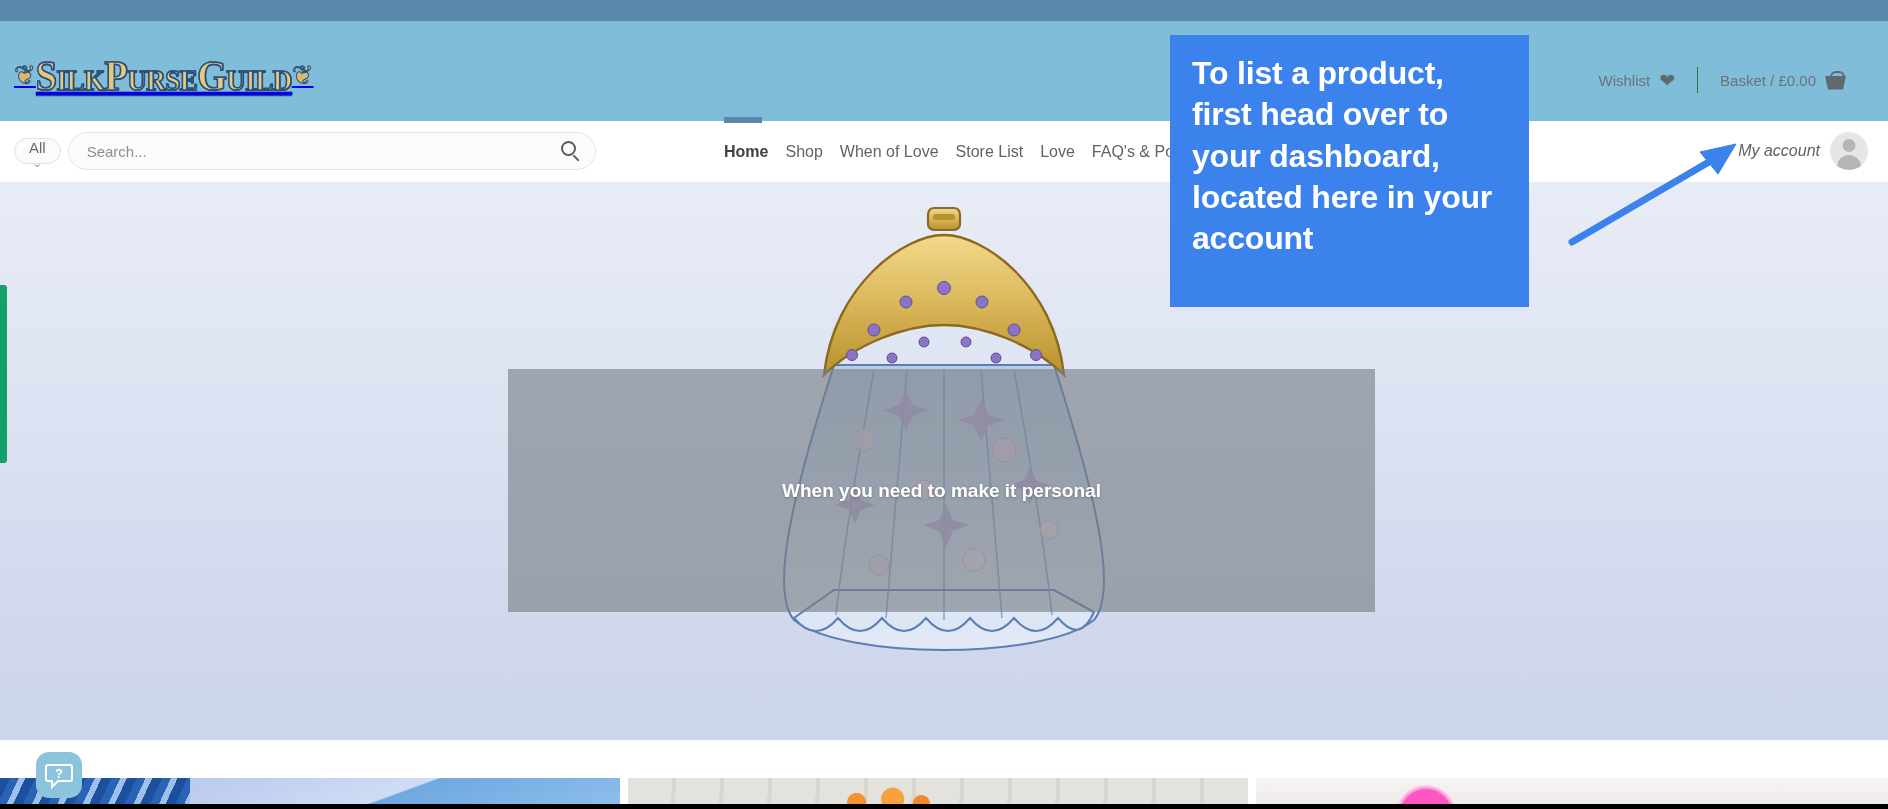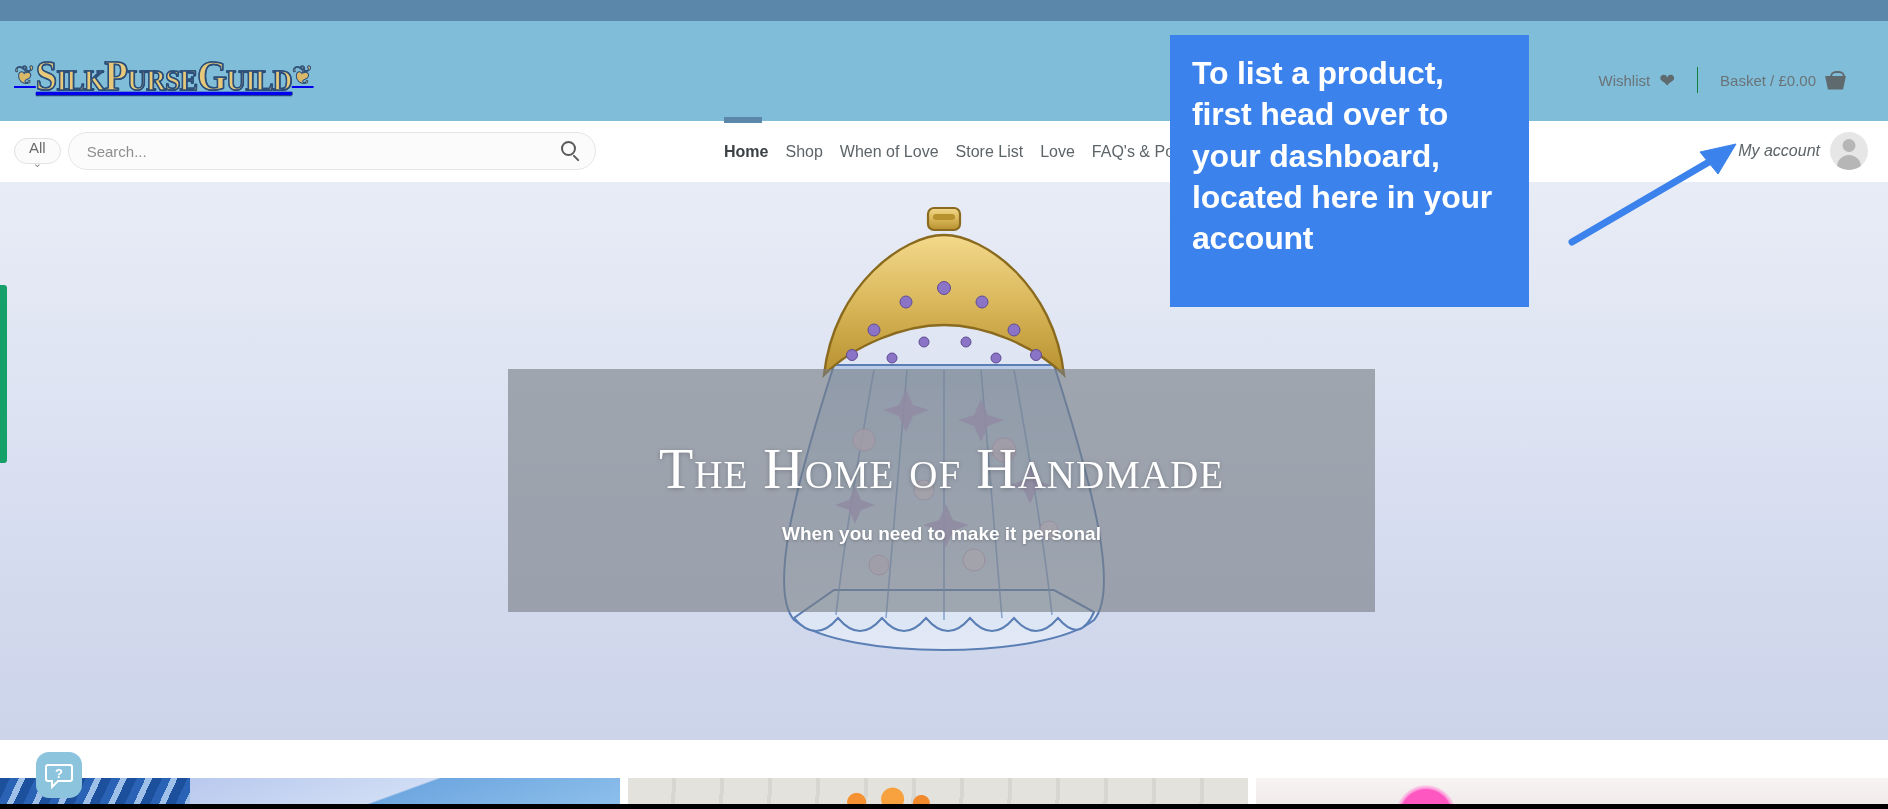--- a/index.html
+++ b/index.html
@@ -372,21 +372,20 @@
         <circle cx="292" cy="152" r="5"></circle>
           <circle cx="218" cy="168" r="5"></circle>
         <circle cx="322" cy="168" r="5"></circle>
       </g>
 
       <rect x="254" y="18" width="32" height="22" rx="6" fill="url(#gold)" stroke="#8a6a1e" stroke-width="2.2"></rect>
       <rect x="259" y="24" width="22" height="6" rx="3" fill="#b8912f"></rect>
     </svg>
 
     <div class="hero-caption">
-      <div class="hero-title">The Home of Handmade</div>
       <div class="hero-sub">When you need to make it personal</div>
     </div>
   </div>
 
   <div class="side-tab"></div>
 
   <div class="callout">
     <div class="callout-text">To list a product, first head over to your dashboard, located here in your account</div>
   </div>
 

